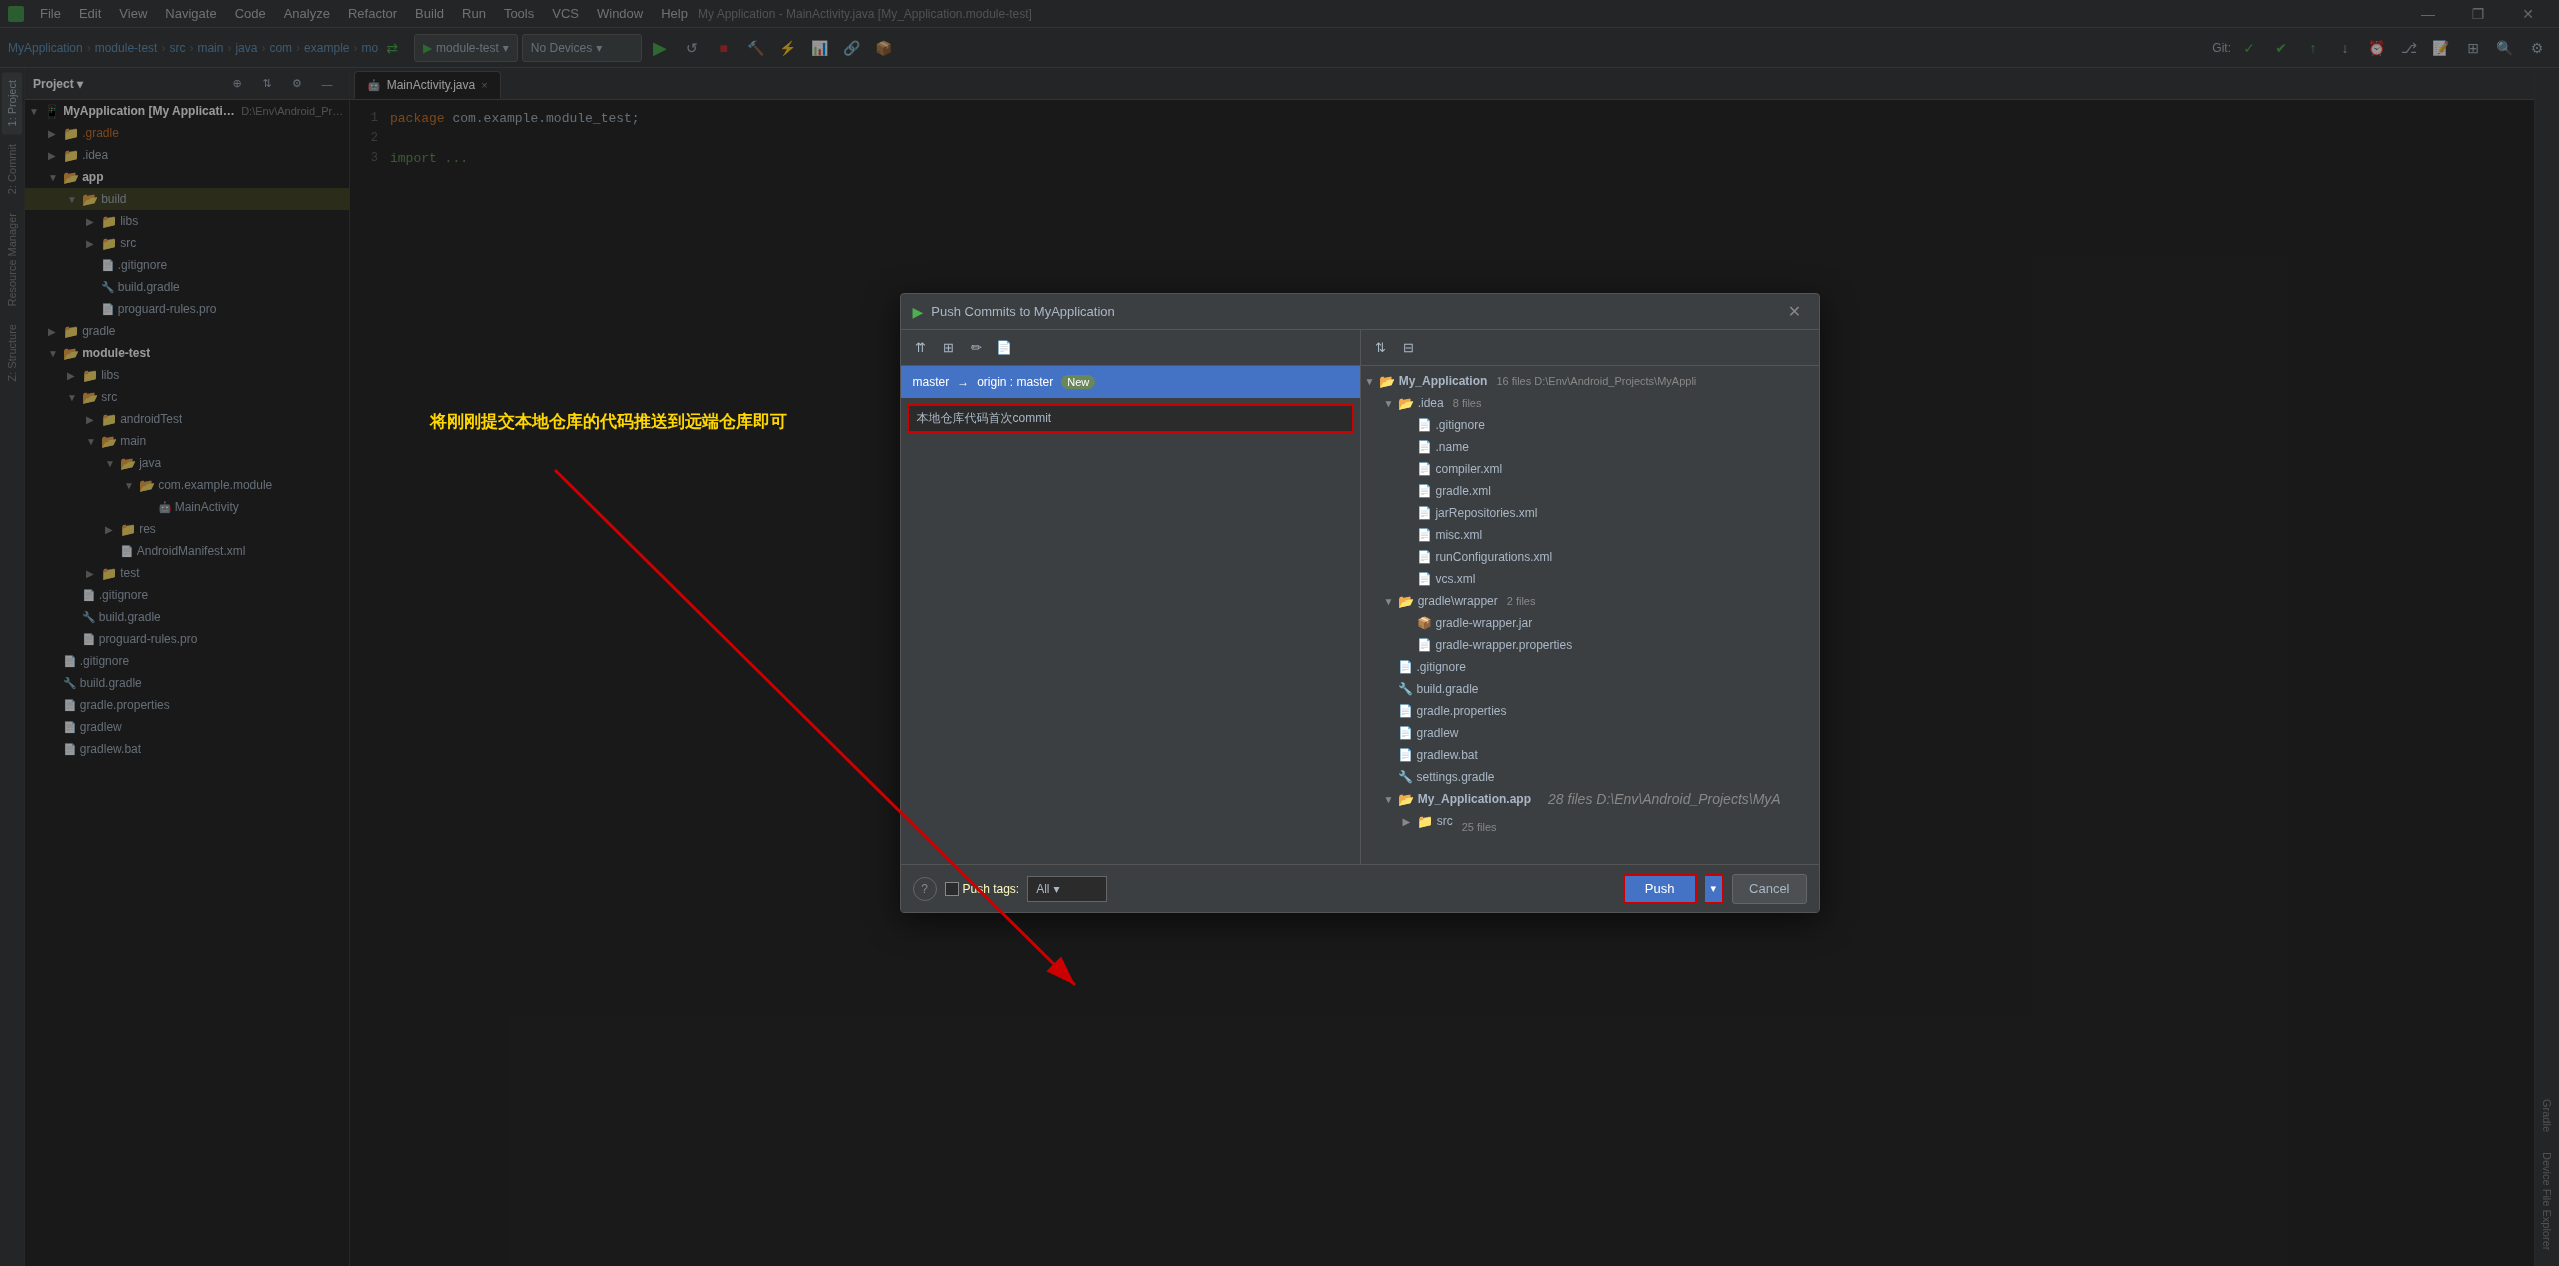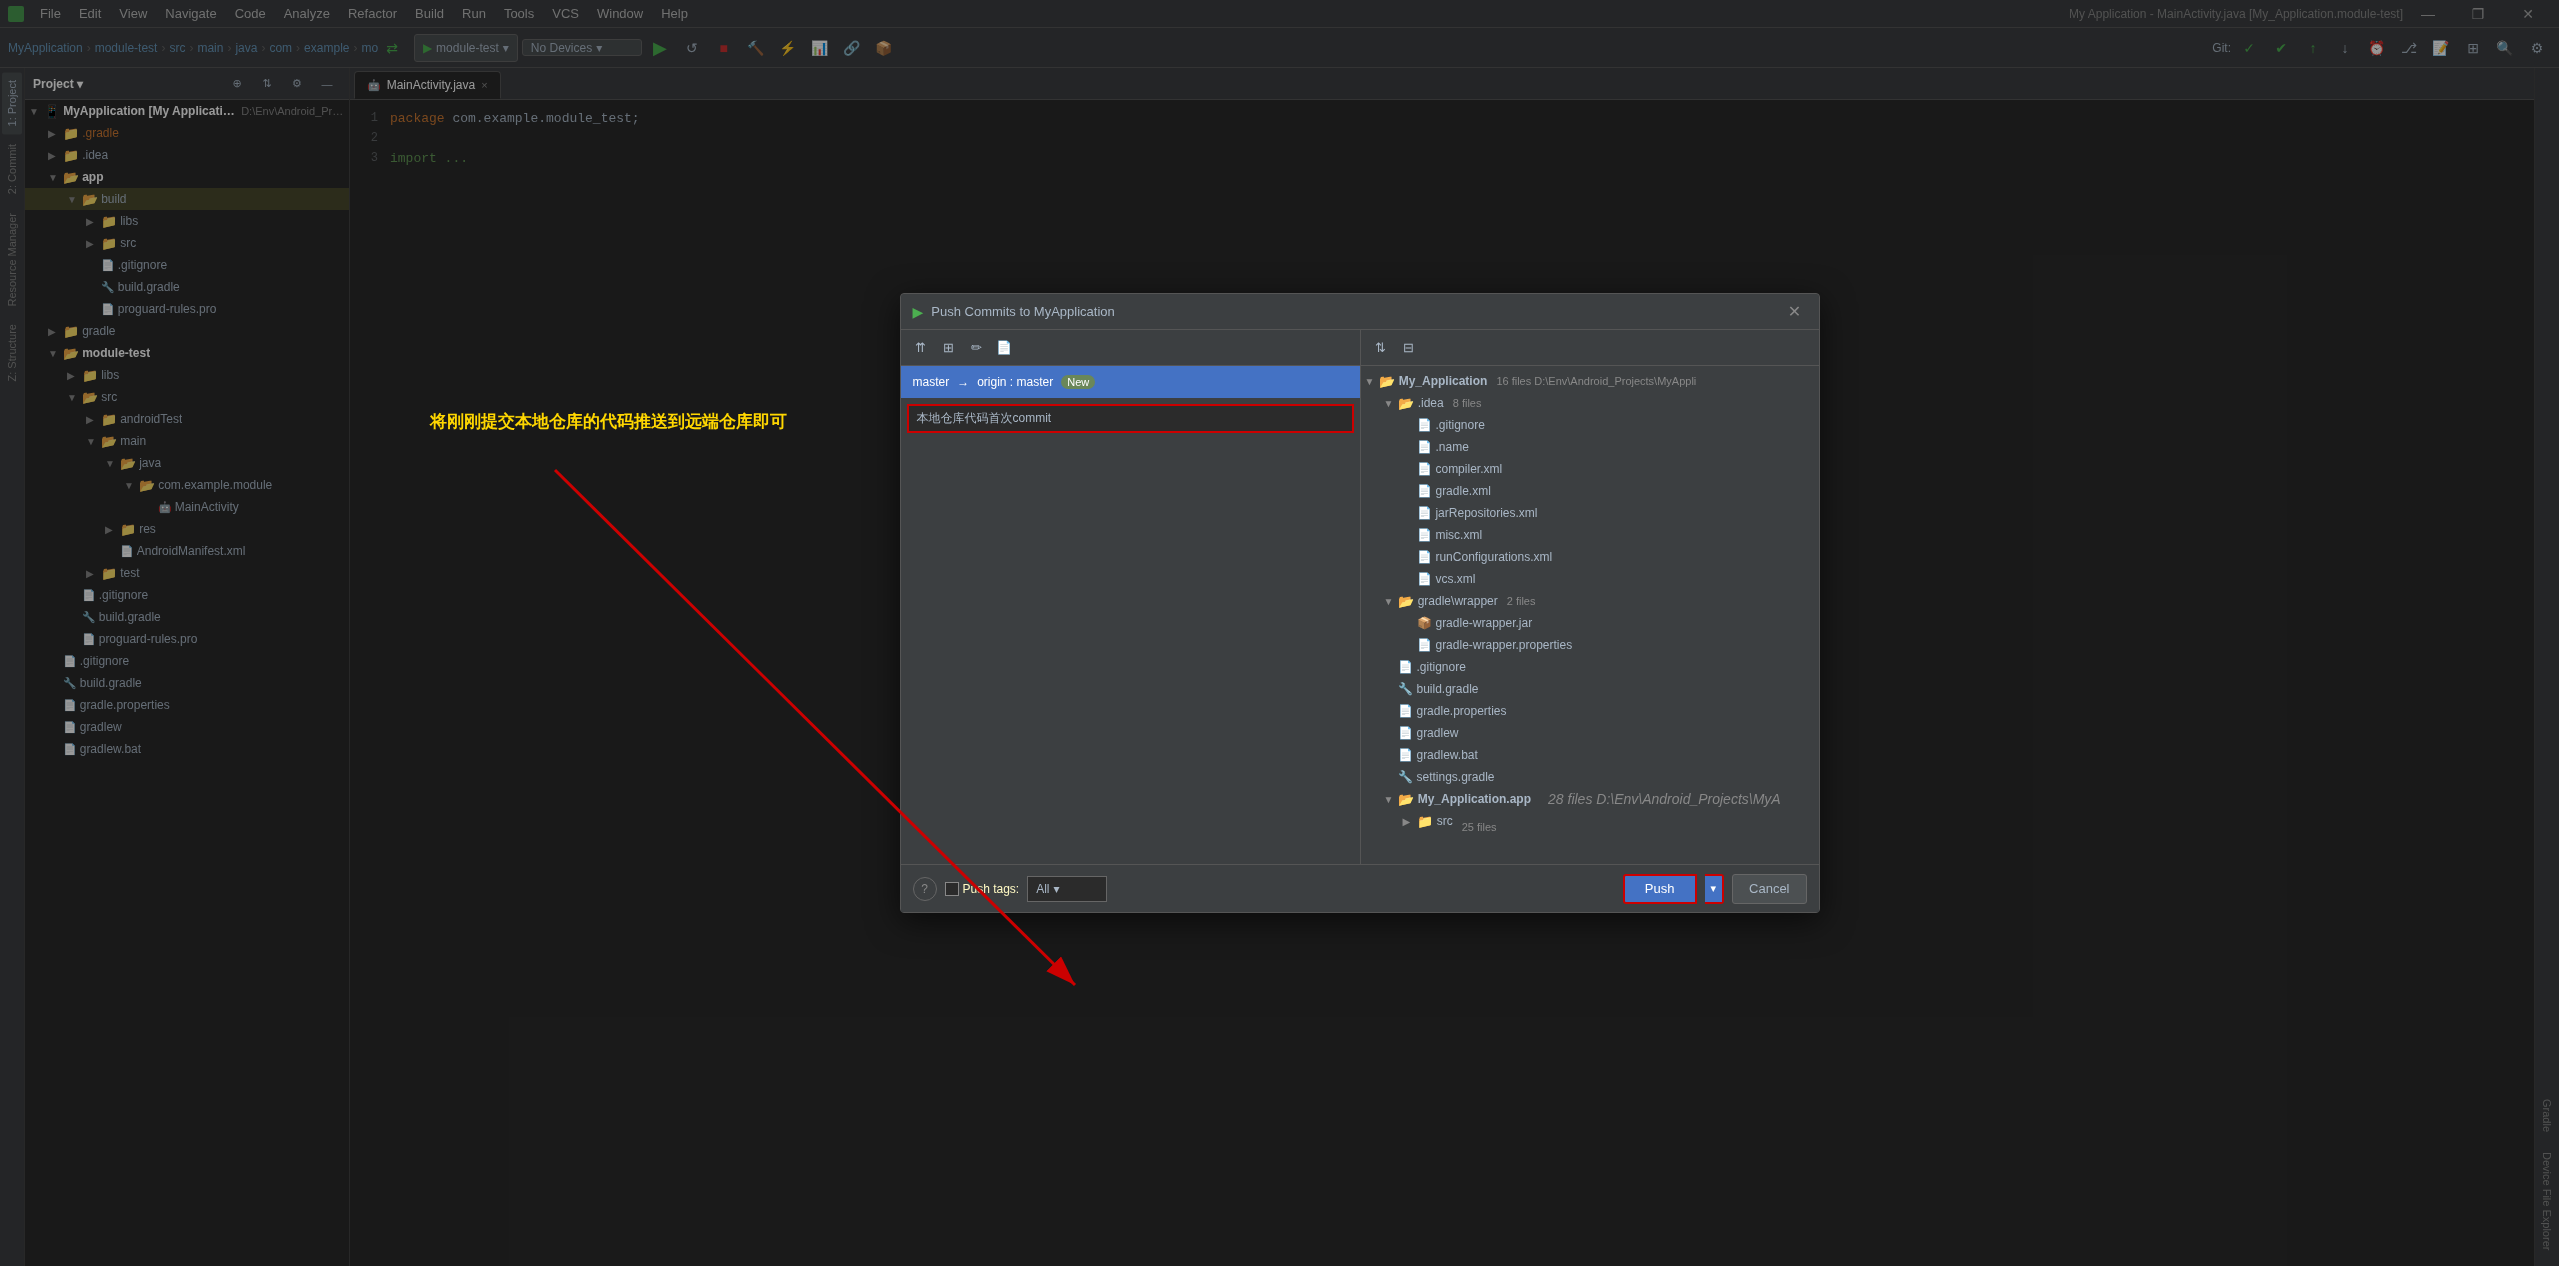--- a/index.html
+++ b/index.html
@@ -33,21 +33,21 @@
     }
     .menu-item {
       padding: 2px 8px;
       color: #bbbbbb;
       cursor: pointer;
       border-radius: 3px;
       font-size: 13px;
     }
     .window-title {
       flex: 1;
-      text-align: right;
+      text-align: left;
       color: #888;
       font-size: 12px;
     }
     .window-controls {
       display: flex;
       gap: 4px;
     }
     .win-btn {
       width: 46px; height: 28px;
       display: flex; align-items: center; justify-content: center;
@@ -84,21 +84,21 @@
       border: 1px solid #666;
       border-radius: 3px;
       color: #a9b7c6;
       cursor: pointer;
       display: flex;
       align-items: center;
       gap: 4px;
       font-size: 12px;
     }
     .device-selector {
-      height: 17px;
+      height: 28px;
       background: #4c5052;
       border: 1px solid #666;
       border-radius: 3px;
       color: #a9b7c6;
       display: flex;
       align-items: center;
       padding: 0 8px;
       gap: 4px;
       cursor: pointer;
       font-size: 12px;

